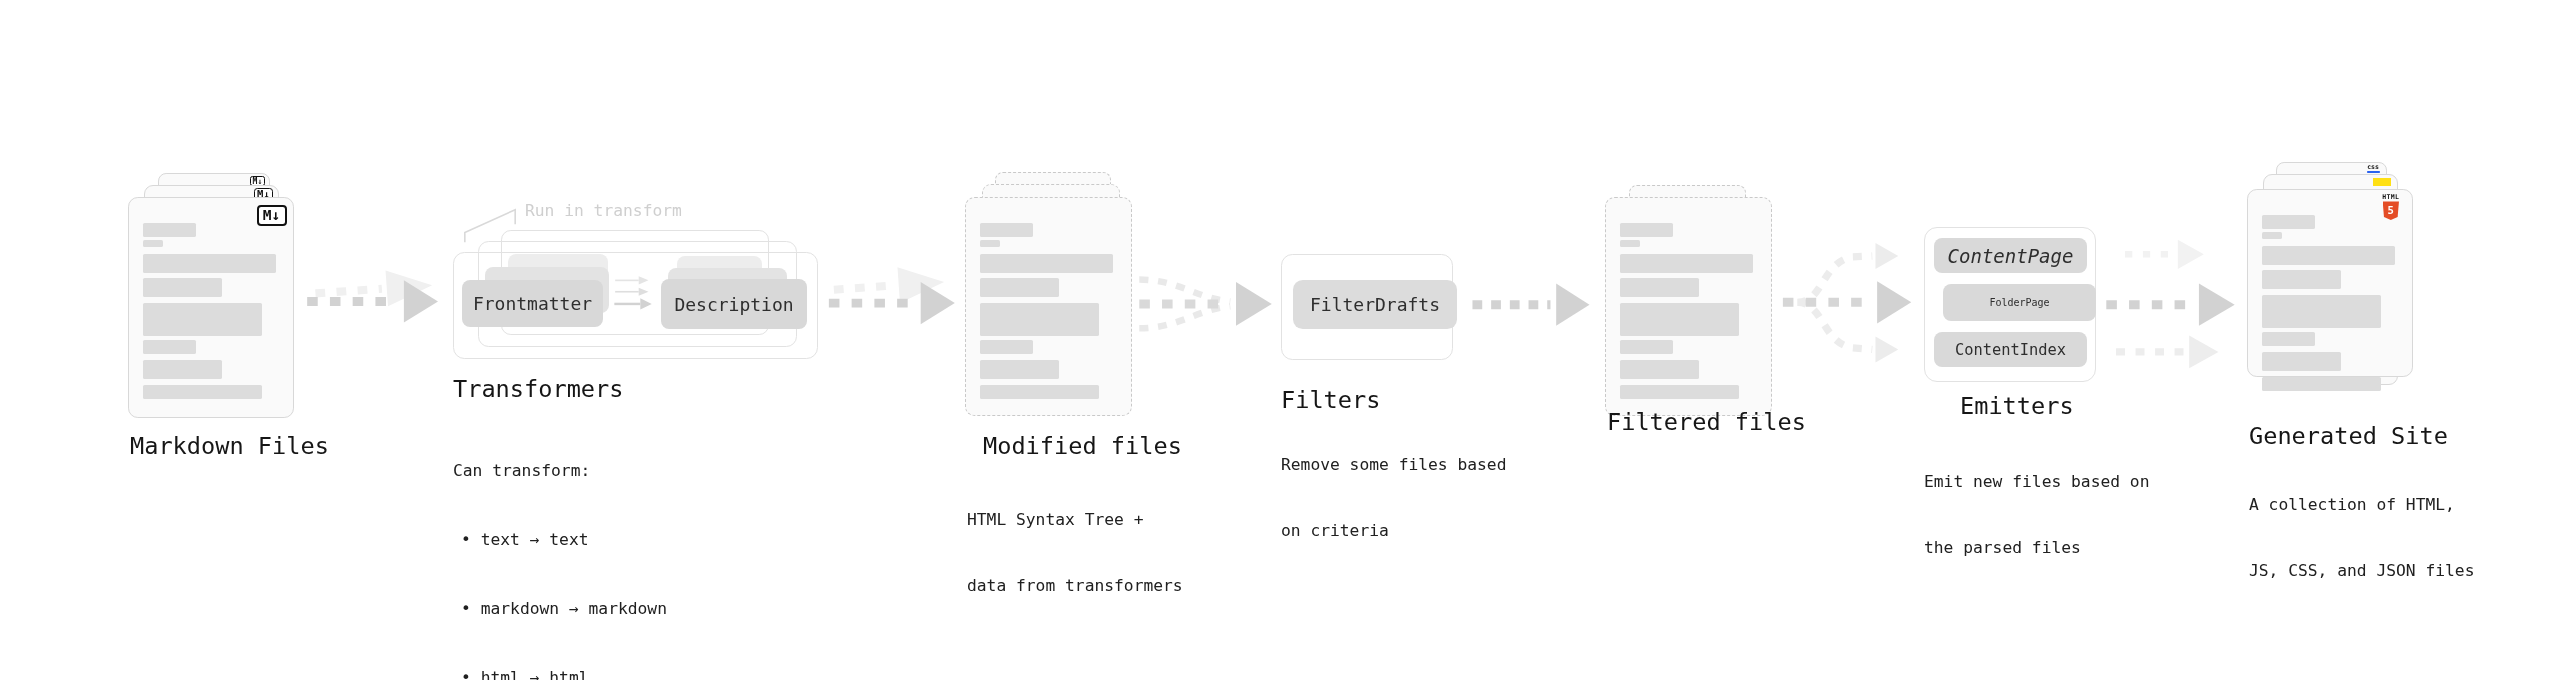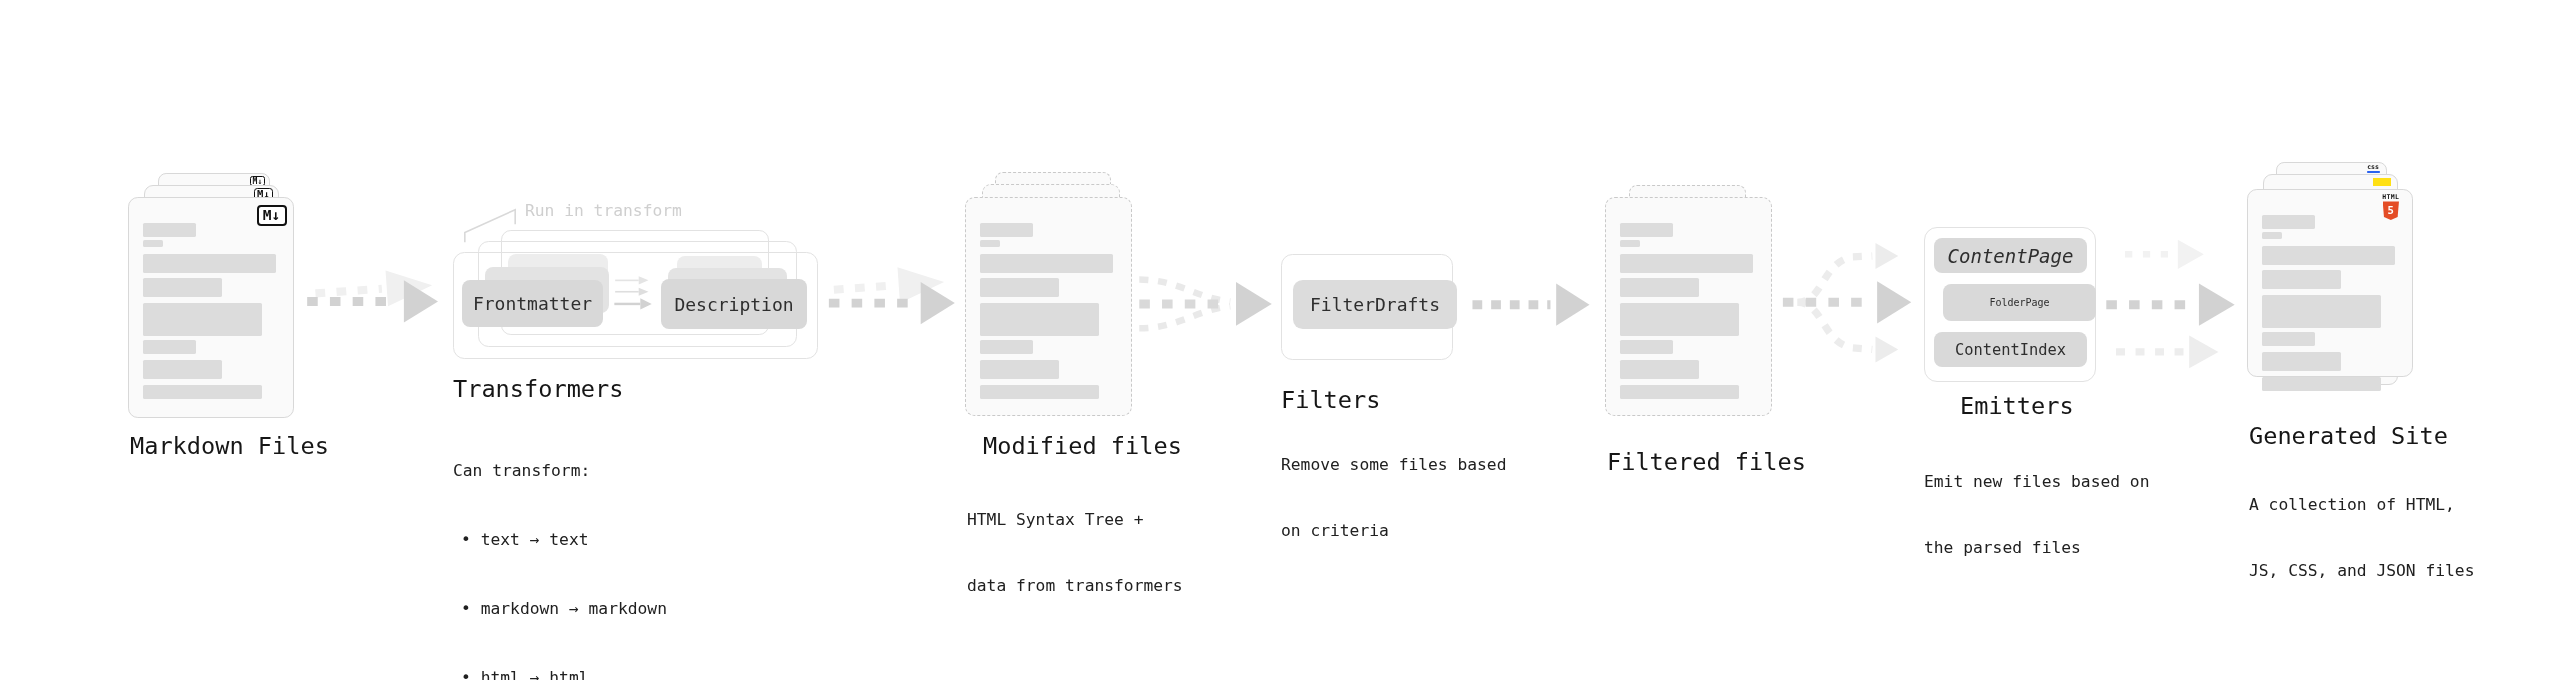--- a/index.html
+++ b/index.html
@@ -214,21 +214,21 @@
     <div class="doc dashed z3" style="left:1605px;top:197px;width:167px;height:219px;">
         <i class="bar b1"></i>
         <i class="bar b2"></i>
         <i class="bar b3"></i>
         <i class="bar b4"></i>
         <i class="bar b5"></i>
         <i class="bar b6"></i>
         <i class="bar b7"></i>
         <i class="bar b8"></i>
       </div>
-    <div class="h" style="left:1607px;top:448px;">Filtered files</div>
+    <div class="h" style="left:1607px;top:408px;">Filtered files</div>
   </div>
 
   <div>
     <div class="obox" style="left:1924px;top:227px;width:172px;height:155px;border-radius:13px;z-index:2;"></div>
     <div class="chip" style="left:1934px;top:238px;width:153px;height:35px;z-index:3;background:#d9d9d9;font-size:19px;font-style:italic;">ContentPage</div>
     <div class="chip" style="left:1934px;top:284px;width:153px;height:37px;z-index:3;background:#d9d9d9;font-size:10px;margin-left:9px;">FolderPage</div>
     <div class="chip" style="left:1934px;top:332px;width:153px;height:35px;z-index:3;background:#d9d9d9;font-size:15.4px;">ContentIndex</div>
     <div class="h" style="left:1924px;top:392px;margin-left:36px;">Emitters</div>
     <div class="d" style="left:1924px;top:427px;">
       <div>Emit new files based on</div>

